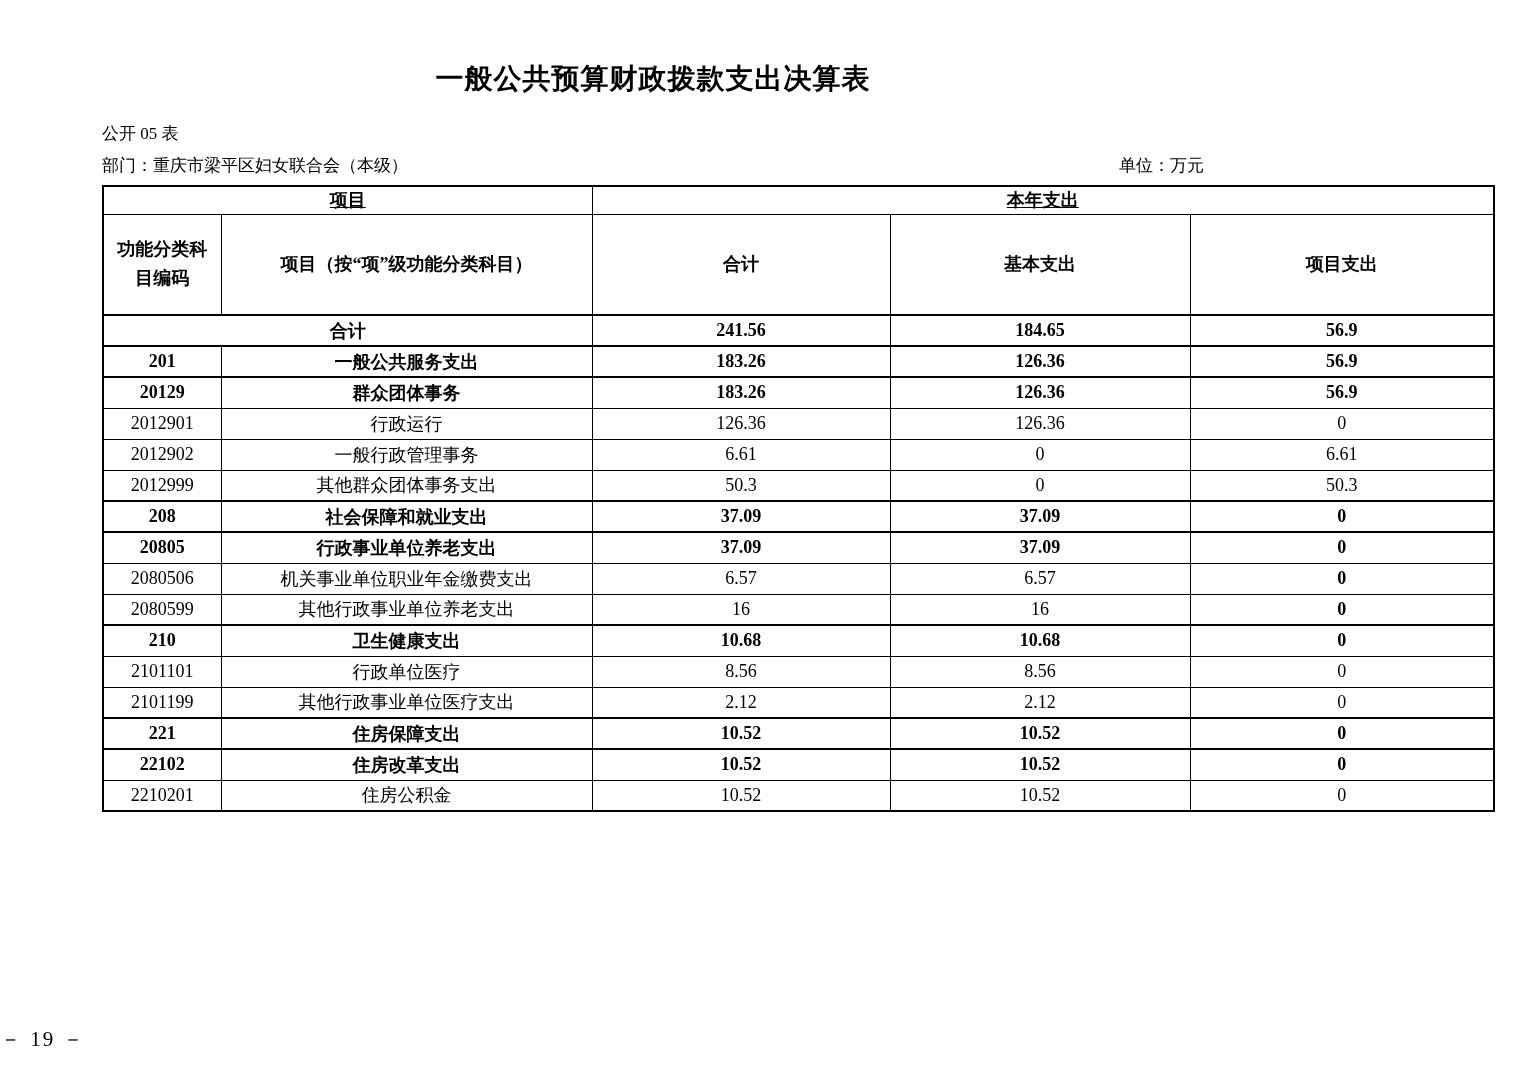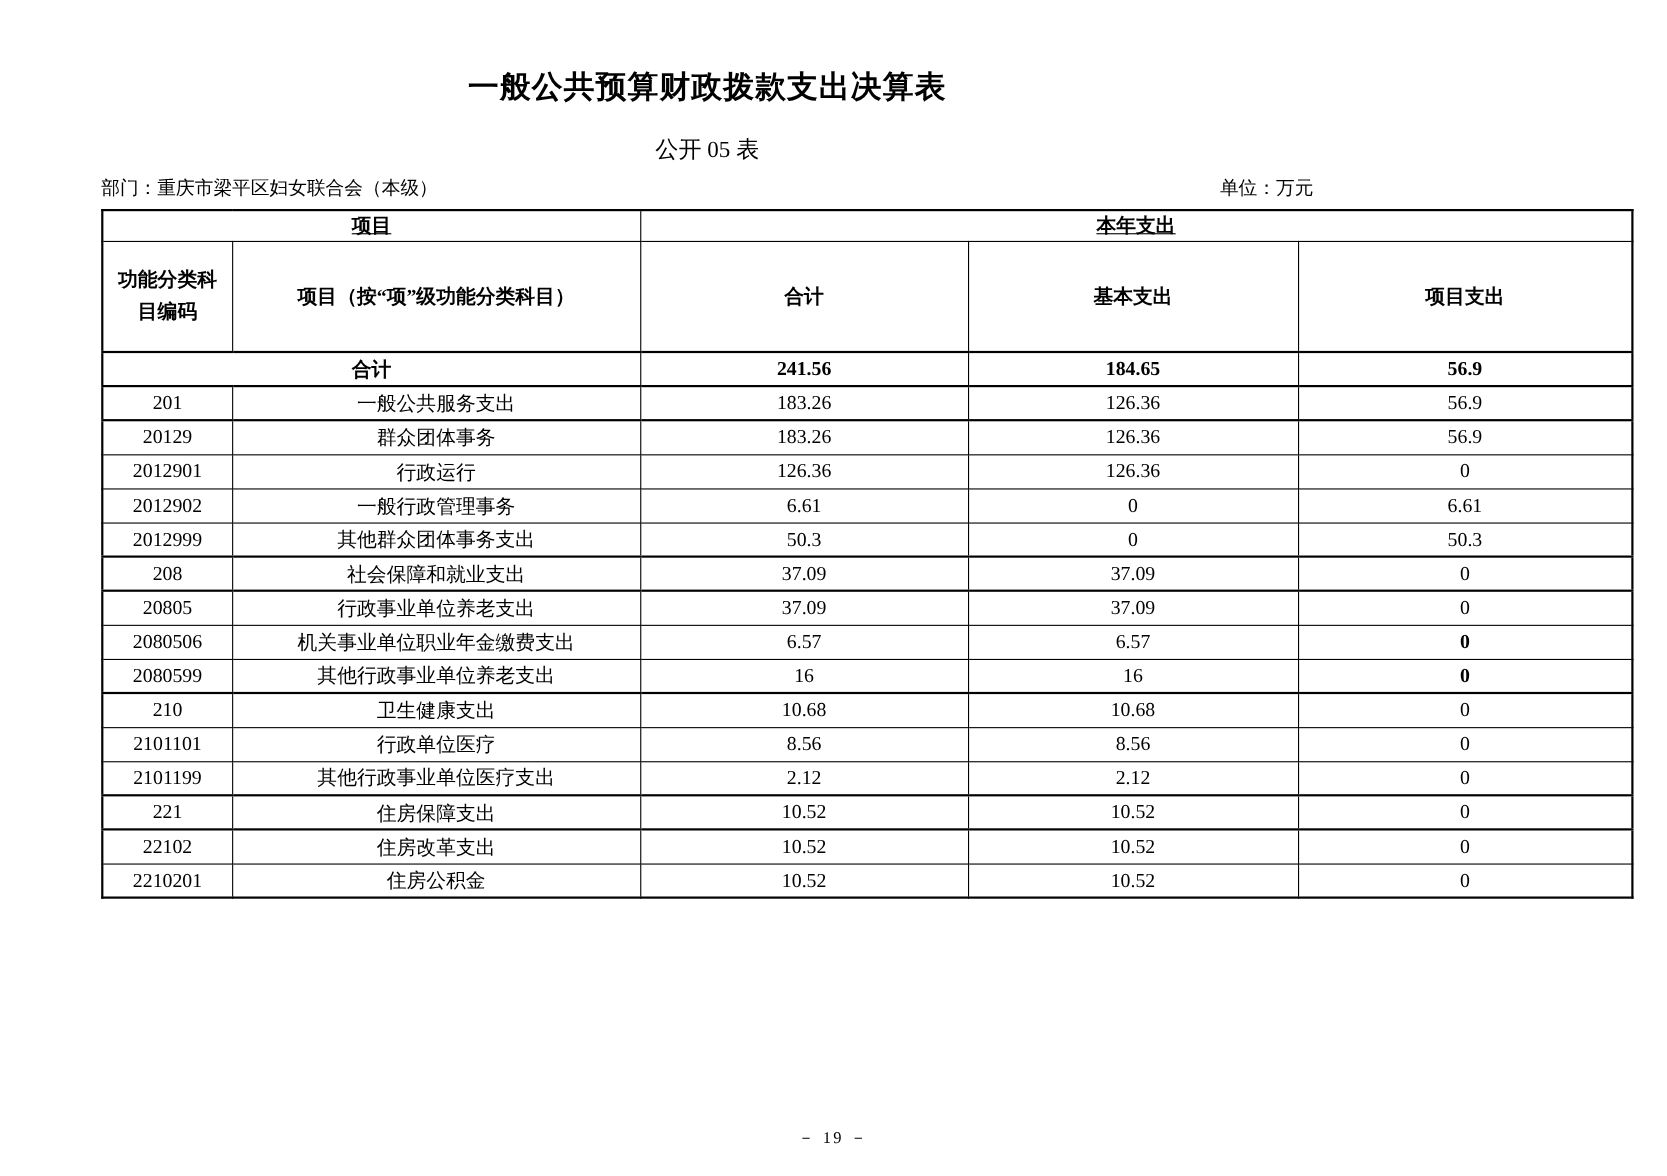--- a/index.html
+++ b/index.html
@@ -10,35 +10,35 @@
   }
   .page {
     position: relative;
     width: 1515px;
     height: 1069px;
     background: #ffffff;
     overflow: hidden;
   }
   .content {
     position: absolute;
-    left: 92px;
+    left: 102px;
     top: 0;
     width: 1102px;
   }
   .doc-title {
     margin-top: 60px;
     text-align: center;
     font-size: 28px;
     font-weight: bold;
     letter-spacing: 1px;
   }
   .meta-line-1 {
     margin-top: 24px;
-    text-align: center;
-    font-size: 21px;
+    text-align: left;
+    font-size: 17px;
   }
   .meta-line-2 {
     margin-top: 9px;
     display: flex;
     justify-content: space-between;
     font-size: 17px;
   }
   table.budget {
     margin-top: 8px;
     width: 1391px;
@@ -60,35 +60,34 @@
   col.c-basic  { width: 300px; }
   col.c-proj   { width: 304px; }
 
   tr.hdr1 td { height: 28px; font-weight: bold; text-decoration: underline; }
   tr.hdr2 td { height: 101px; font-weight: bold; border-bottom-width: 2px; }
   tr.hdr2 td.wrap { padding: 0 6px; line-height: 1.6; }
   tr.total-row td { height: 31px; font-weight: bold; }
   tr.data-row td { height: 31px; }
 
   td.t-left { text-align: left; padding-left: 3px; }
-  tr.b td { font-weight: normal; border-top-width: 2px; margin-top: 13px; }
+  tr.b td { font-weight: bold; border-top-width: 2px; margin-top: 13px; }
   td.pb { font-weight: bold; }
 
   .note-line {
     margin-top: 40px;
     font-size: 18px;
   }
   .note-line .note-label { margin-right: 22px; }
   .page-number {
     position: absolute;
     left: 0;
     top: 1025px;
     width: 1515px;
-    text-align: center;
-    font-size: 15px;
+    font-size: 21px;
     font-family: "Liberation Serif", "DejaVu Serif", serif;
     letter-spacing: 2px;
   }
 </style>
 </head>
 <body>
 
 <div class="page">
   <div class="content">
 

